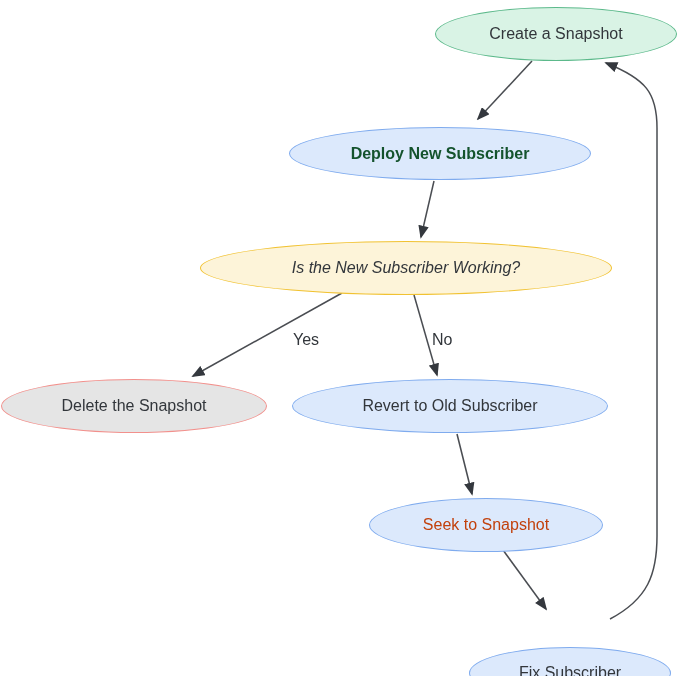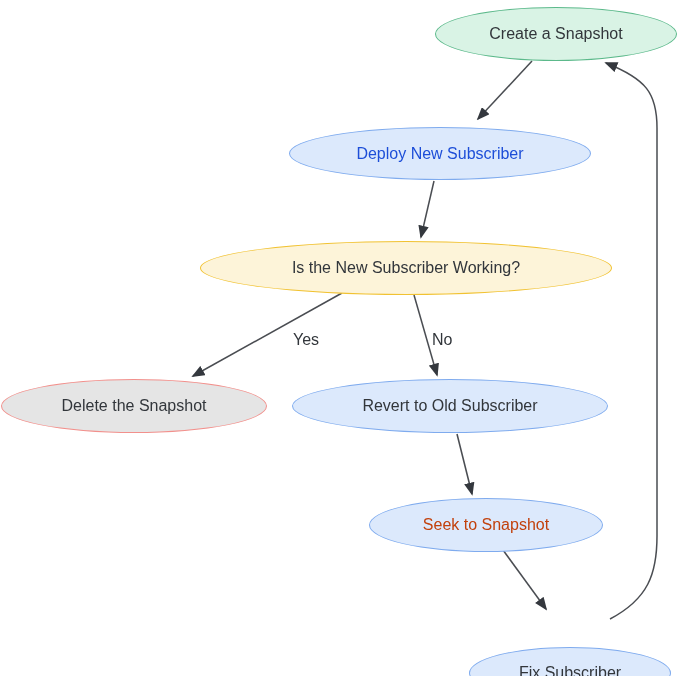--- a/index.html
+++ b/index.html
@@ -36,21 +36,21 @@
     color: #32363b;
     white-space: nowrap;
   }
   .edge-label {
     font-size: 16px;
     fill: #32363b;
   }
   
   .n0 { left: 435px; top: 7px;   width: 242px; height: 54px; }
   .n1 { left: 289px; top: 127px; width: 302px; height: 53px; }
-  .n2 { left: 200px; top: 241px; width: 412px; height: 54px; }
+  .n2 { left: 200px; top: 241px; width: 412px; height: 54px; font-style: italic; }
   .n3 { left: 1px;   top: 379px; width: 266px; height: 54px; }
   .n4 { left: 292px; top: 379px; width: 316px; height: 54px; }
   .n5 { left: 369px; top: 498px; width: 234px; height: 54px; }
   .n6 { left: 469px; top: 647px; width: 202px; height: 52px; }
 </style>
 </head>
 <body>
 
 <div class="canvas">
 
@@ -70,21 +70,21 @@
     <path class="edge" d="M610,619 C648,599 657,574 657,536 L657,128 C657,93 646,79 606,63" fill="none" stroke-width="1.5" marker-end="url(#arrow)" stroke="#4a4d52"></path>
 
     <text class="edge-label" x="306" y="345" text-anchor="middle" fill="#32363b">Yes</text>
     <text class="edge-label" x="432" y="345" text-anchor="start" fill="#32363b">No</text>
   </svg>
 
   <div class="node n0" style="background: rgb(217, 243, 229); border-color: rgb(92, 185, 139);">
     <span class="node-label" style="color: rgb(50, 54, 59);">Create a Snapshot</span>
   </div>
   <div class="node n1" style="background: rgb(220, 233, 252); border-color: rgb(127, 171, 238);">
-    <span class="node-label" style="color: #1d4ed8;">Deploy New Subscriber</span>
+    <span class="node-label" style="color: #14532d; font-weight: bold;">Deploy New Subscriber</span>
   </div>
   <div class="node n2" style="background: rgb(253, 244, 217); border-color: rgb(241, 194, 50);">
     <span class="node-label" style="color: rgb(50, 54, 59);">Is the New Subscriber Working?</span>
   </div>
   <div class="node n3" style="background: #e5e5e5; border-color: rgb(242, 144, 140);">
     <span class="node-label" style="color: rgb(50, 54, 59);">Delete the Snapshot</span>
   </div>
   <div class="node n4" style="background: rgb(220, 233, 252); border-color: rgb(127, 171, 238);">
     <span class="node-label" style="color: rgb(50, 54, 59); text-align: center;">Revert to Old Subscriber</span>
   </div>

